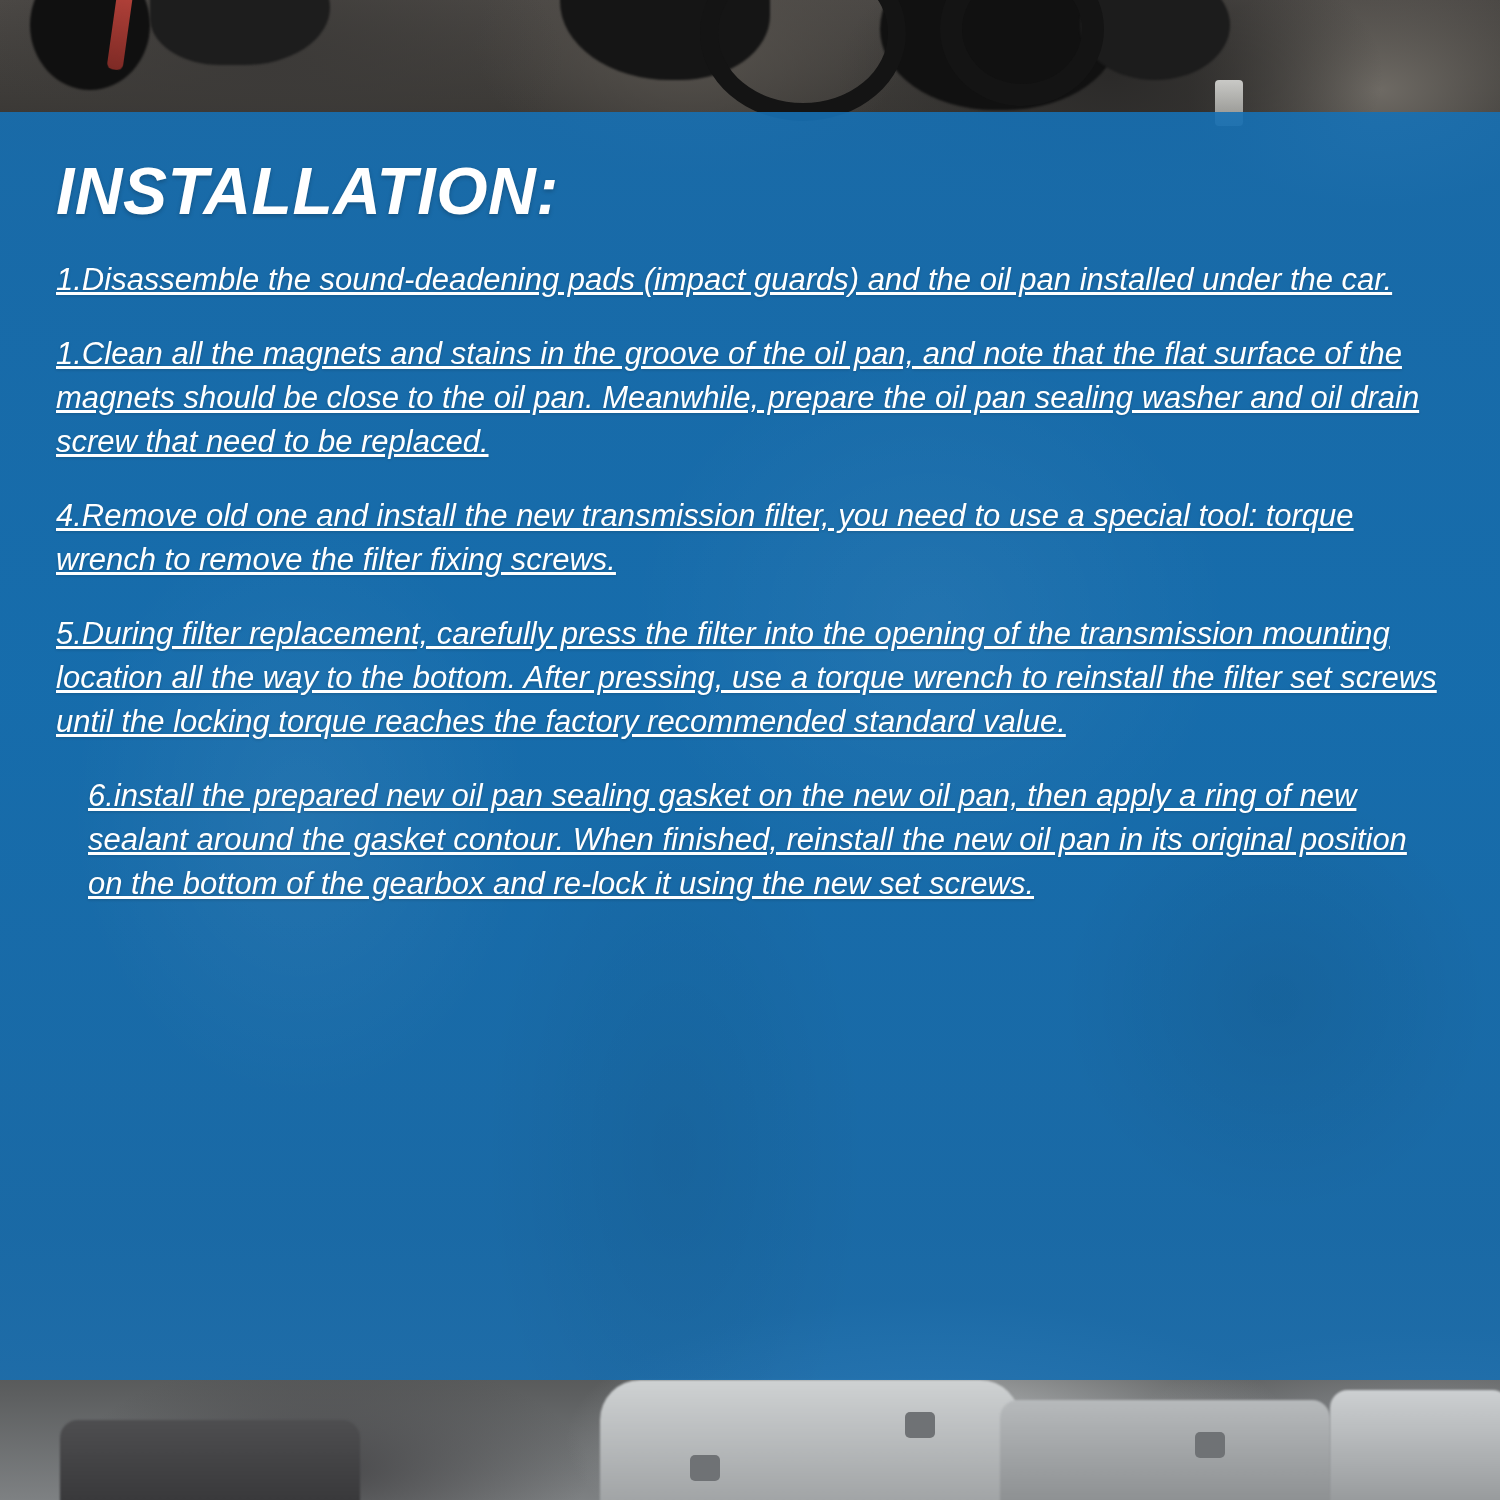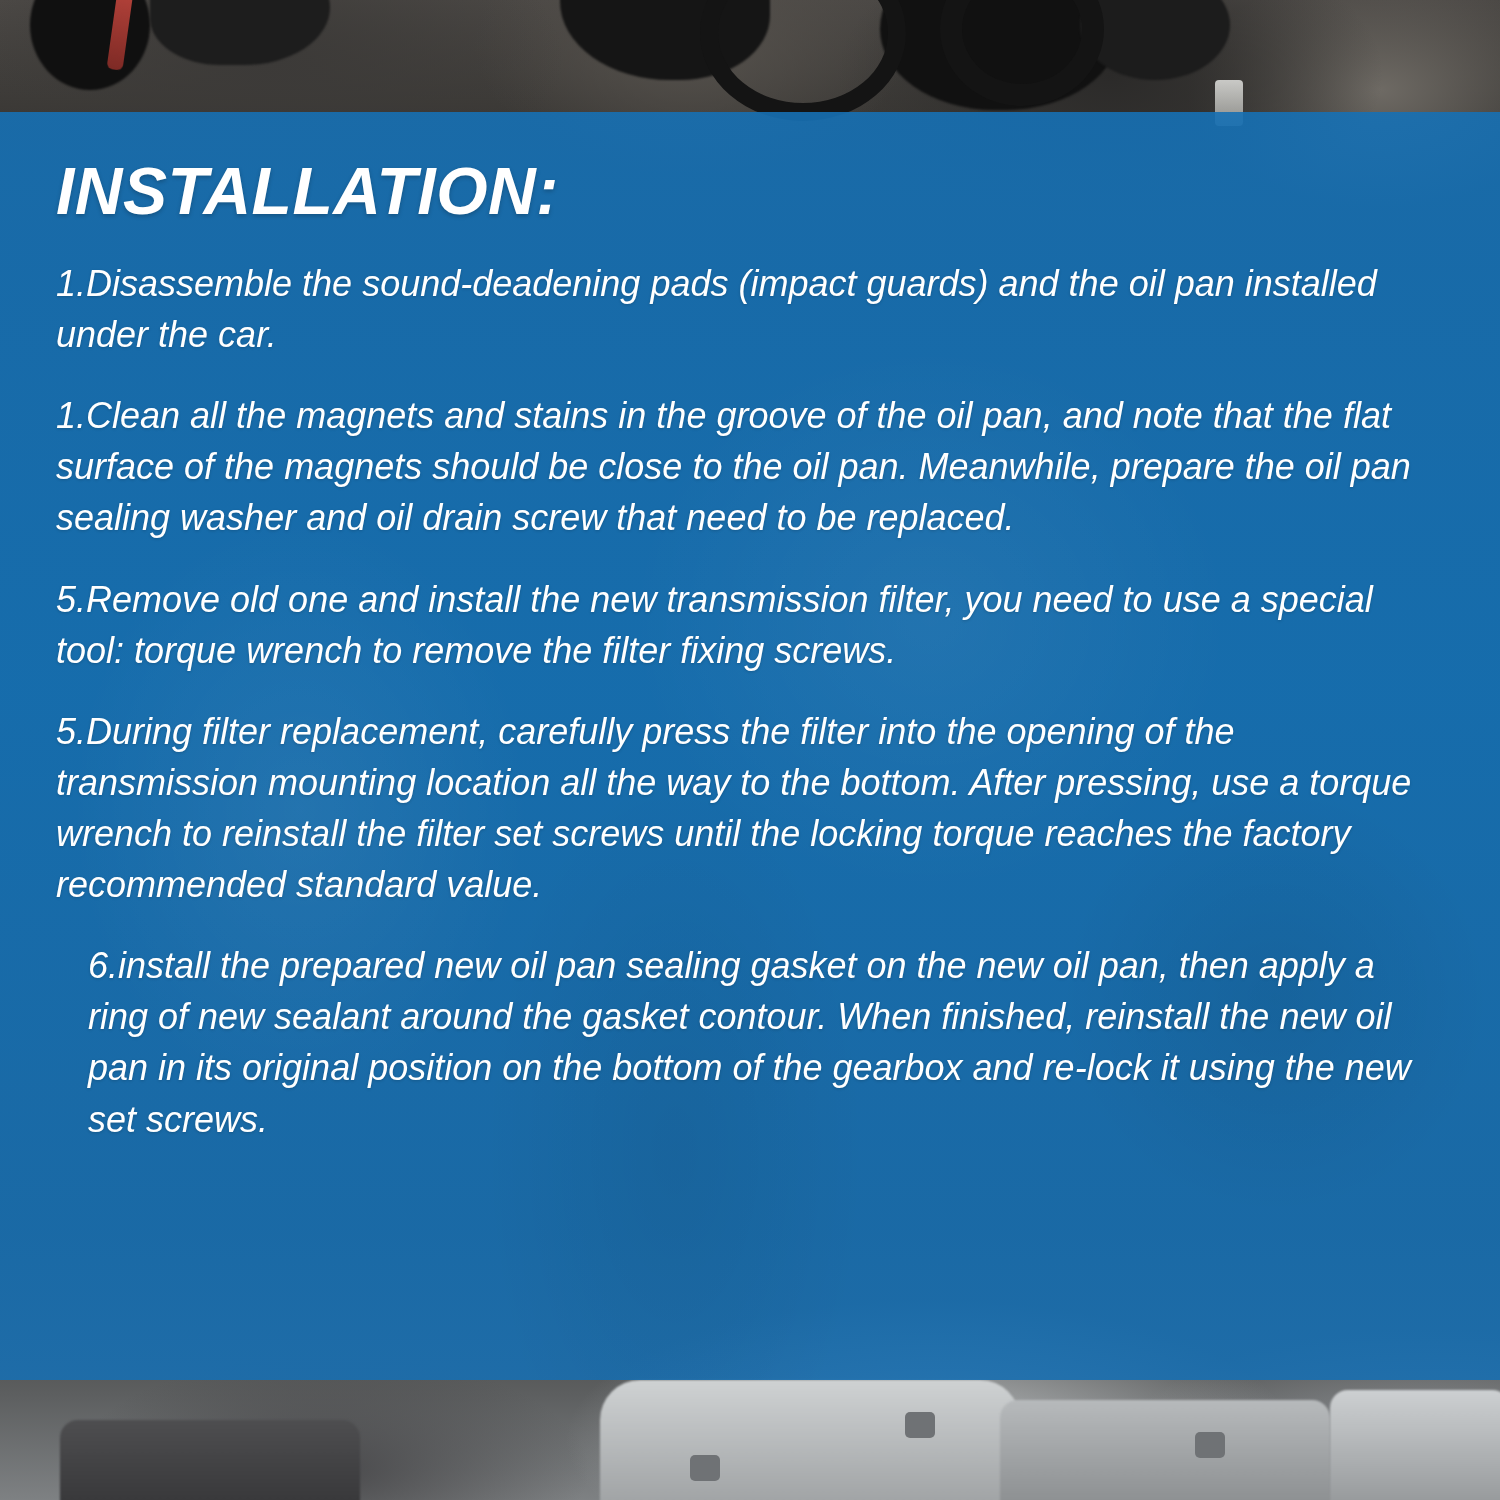--- a/index.html
+++ b/index.html
@@ -129,26 +129,27 @@
     text-shadow: 0 2px 4px rgba(0,0,0,0.22);
   }
 
   .steps {
     margin: 0;
     padding: 0;
     list-style: none;
   }
   .step {
     color: #ffffff;
-    font-size: 36px;
+    font-size: 31px;
     font-style: italic;
     line-height: 1.42;
     margin: 0 0 30px 0;
     text-shadow: 0 1px 3px rgba(0,0,0,0.18);
     max-width: 1400px;
+    text-decoration: underline;
   }
   .step:last-child { margin-bottom: 0; margin-left: 32px; }
 </style>
 </head>
 <body>
 
 <div id="page">
 
   <div class="photo">
     <div class="hose h1"></div>
@@ -169,20 +170,20 @@
     <div class="botbolt" style="left:690px; top:1455px;"></div>
   </div>
 
   <div class="panel">
     <div class="panel-ghost"></div>
     <div class="panel-inner">
       <h1 class="title">INSTALLATION:</h1>
       <div class="steps">
         <p class="step">1.Disassemble the sound-deadening pads (impact guards) and the oil pan installed under the car.</p>
         <p class="step">1.Clean all the magnets and stains in the groove of the oil pan, and note that the flat surface of the magnets should be close to the oil pan. Meanwhile, prepare the oil pan sealing washer and oil drain screw that need to be replaced.</p>
-        <p class="step">5.Remove old one and install the new transmission filter, you need to use a special tool: torque wrench to remove the filter fixing screws.</p>
+        <p class="step">4.Remove old one and install the new transmission filter, you need to use a special tool: torque wrench to remove the filter fixing screws.</p>
         <p class="step">5.During filter replacement, carefully press the filter into the opening of the transmission mounting location all the way to the bottom. After pressing, use a torque wrench to reinstall the filter set screws until the locking torque reaches the factory recommended standard value.</p>
         <p class="step">6.install the prepared new oil pan sealing gasket on the new oil pan, then apply a ring of new sealant around the gasket contour. When finished, reinstall the new oil pan in its original position on the bottom of the gearbox and re-lock it using the new set screws.</p>
       </div>
     </div>
   </div>
 
 </div>
 
 </body></html>

